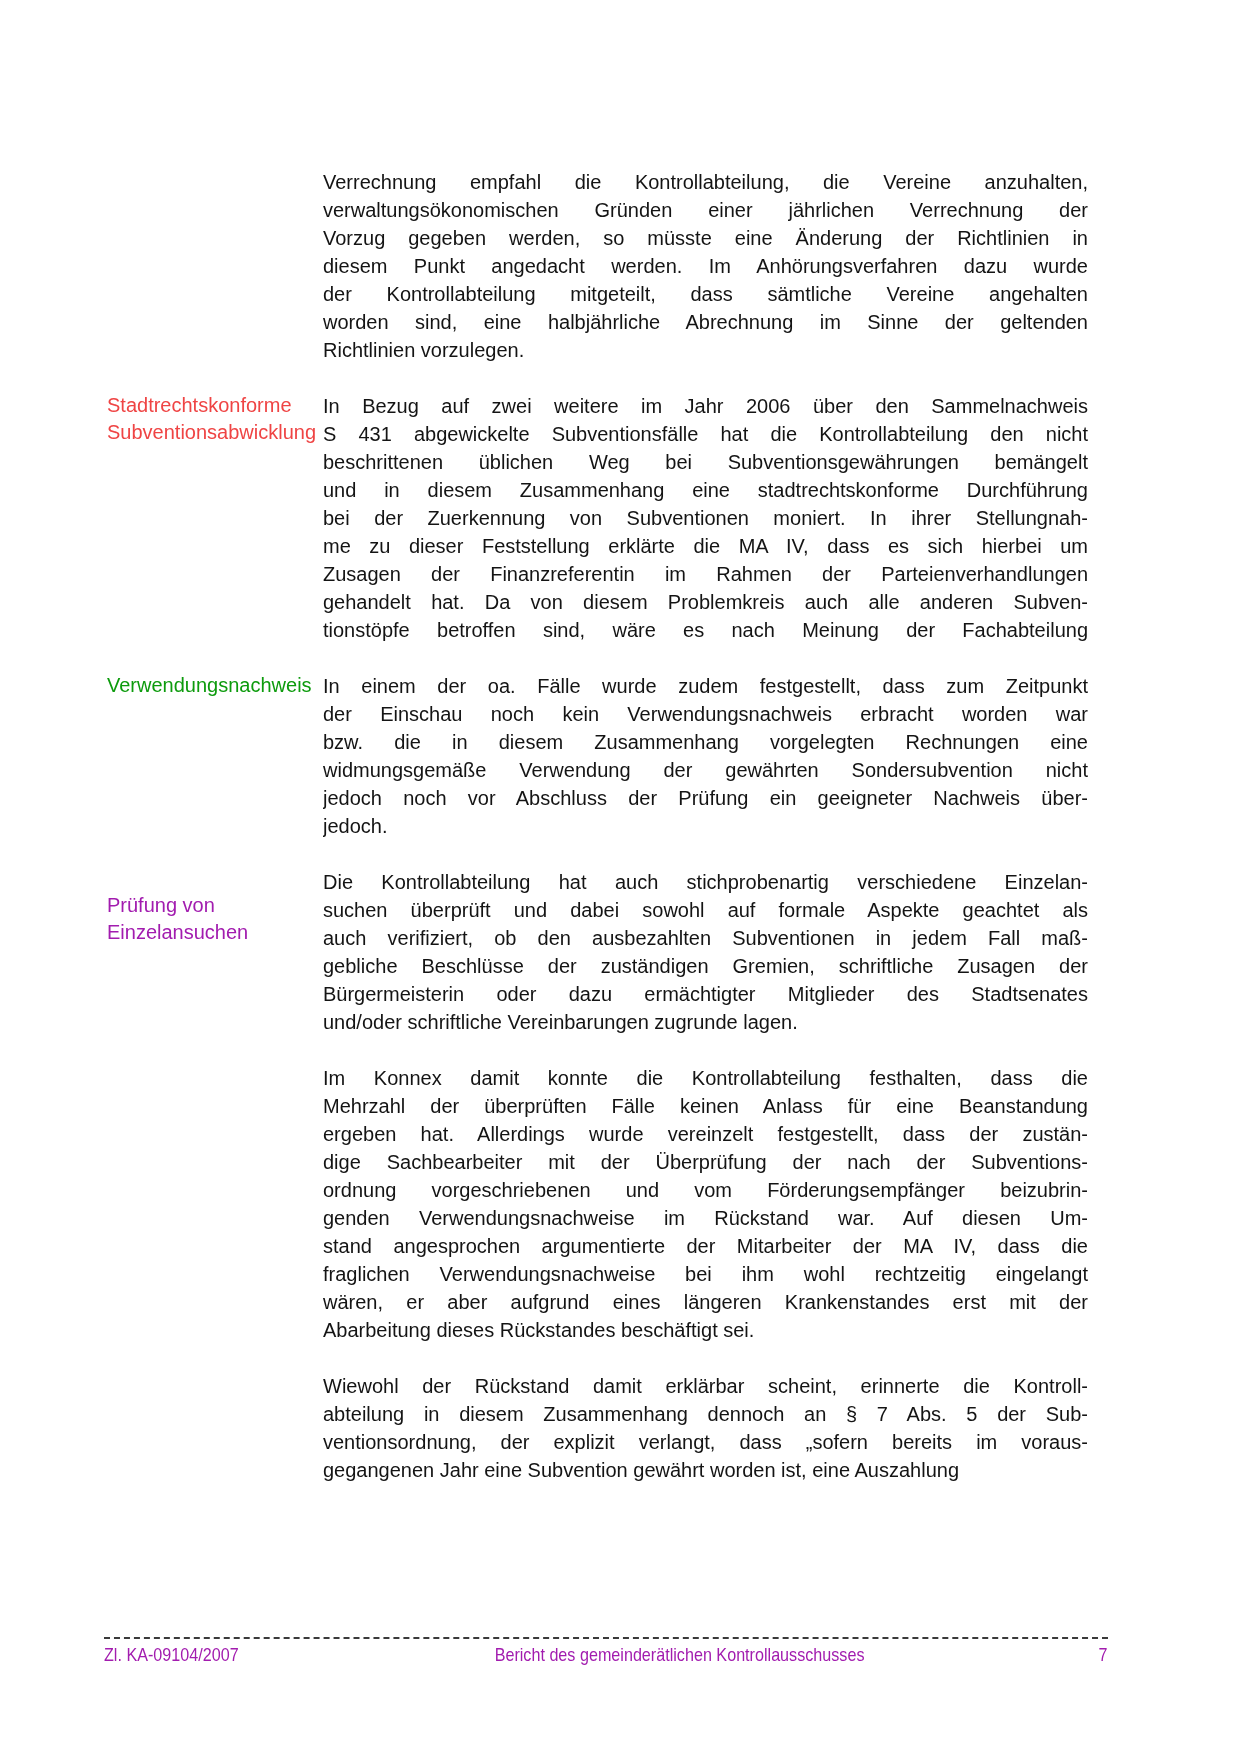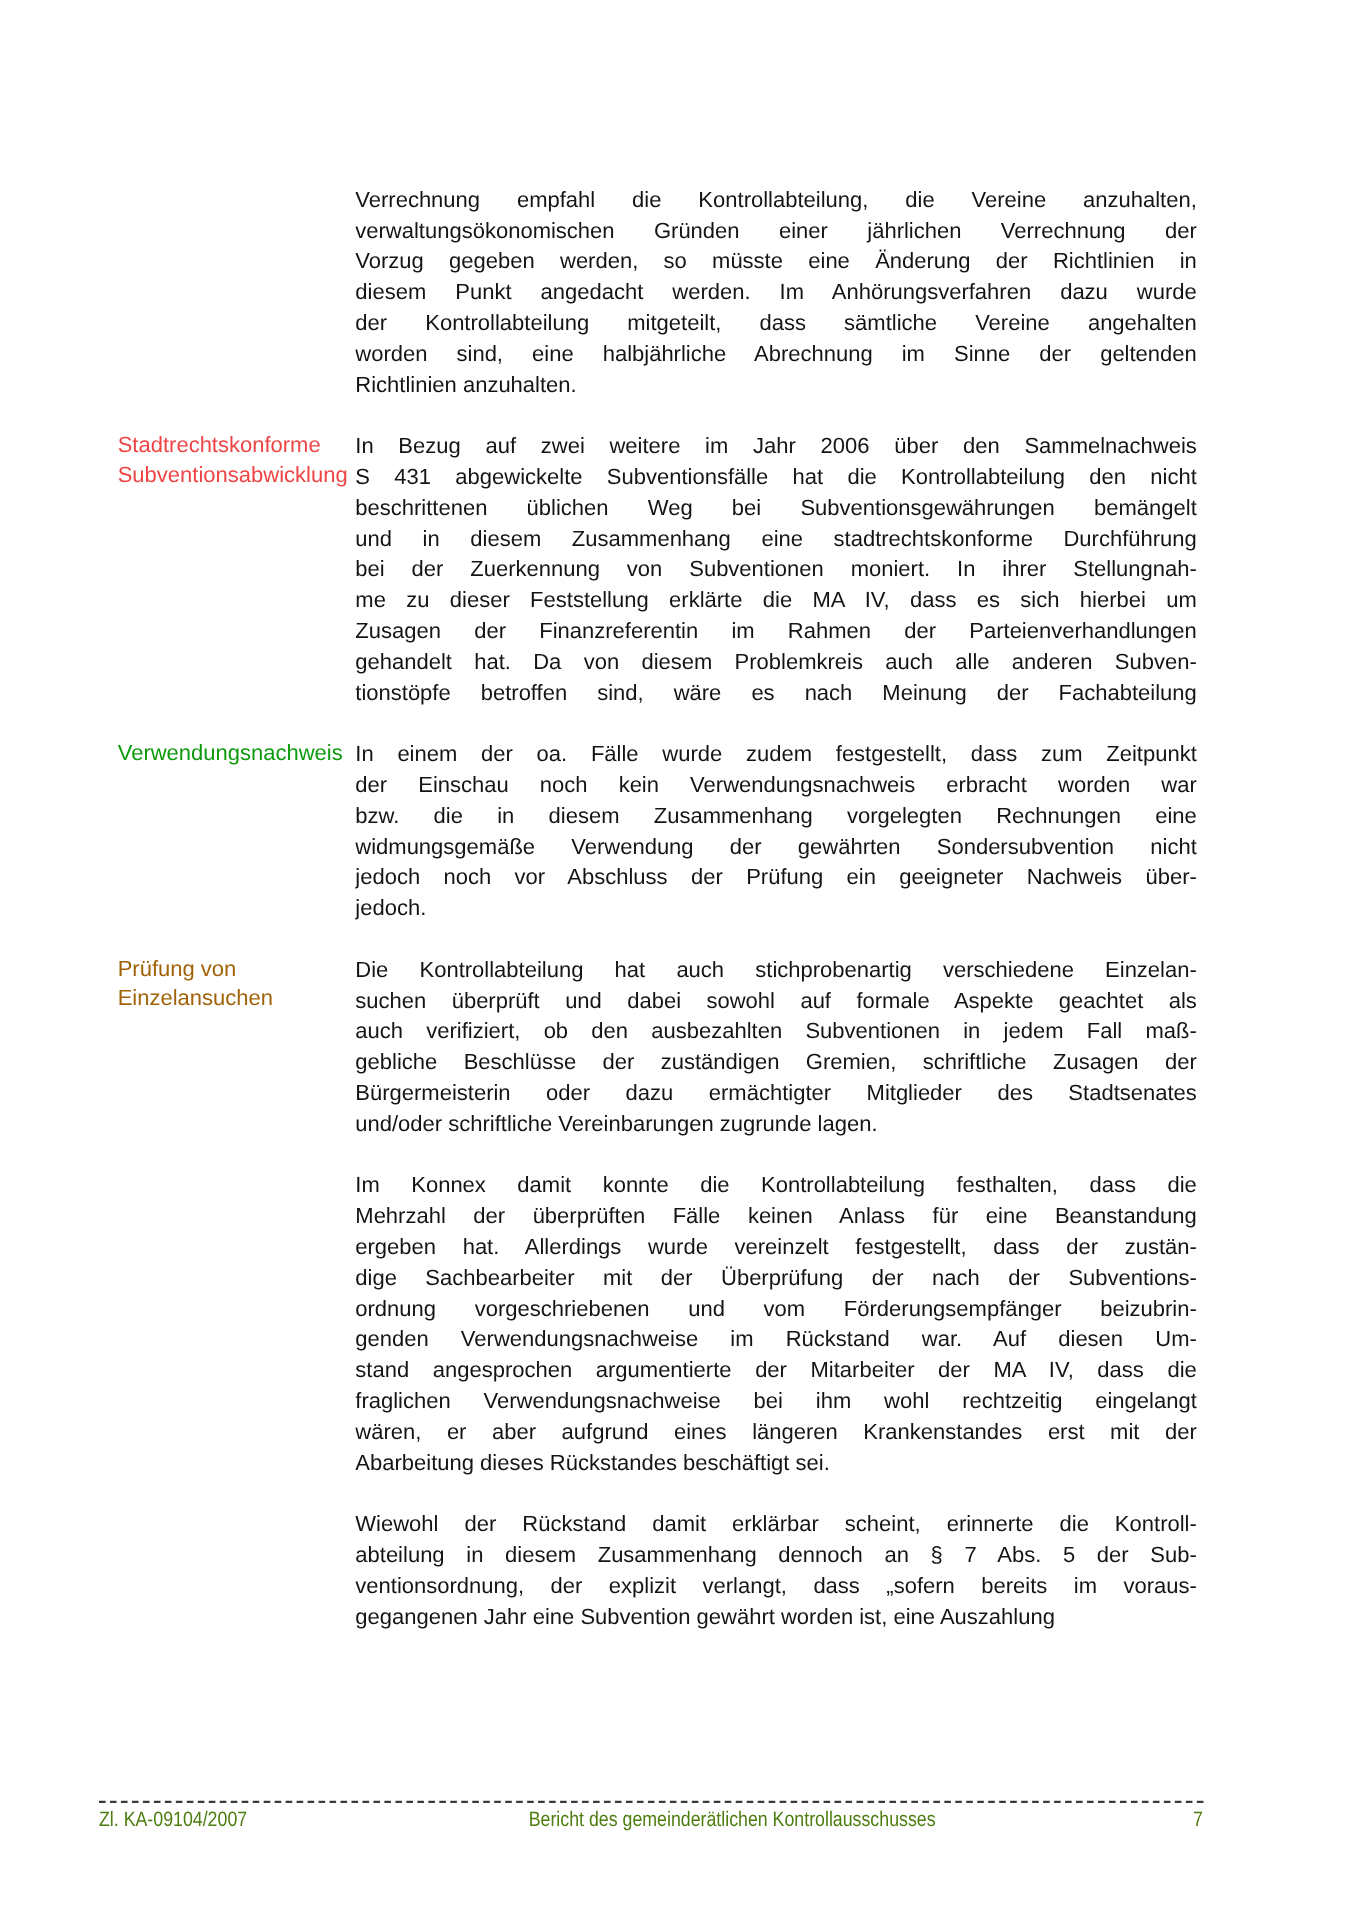--- a/index.html
+++ b/index.html
@@ -52,51 +52,51 @@
     width: 100%;
     height: 0;
   }
   .text-line.last {
     text-align: left;
   }
   .text-line.last::after { content: none; }
 
   .footer {
     position: absolute;
-    left: 90px;
+    left: 104px;
     top: 1637px;
     width: 1004px;
     border-top: 2px dashed #3a3a3a;
     padding-top: 5px;
     display: flex;
     justify-content: space-between;
     align-items: baseline;
     font-size: 19px;
-    color: #4d7c0f;
+    color: #a21caf;
   }
   .footer .left   { transform: scaleX(0.85); transform-origin: left center; white-space: nowrap; }
   .footer .center { transform: scaleX(0.85); transform-origin: center center; white-space: nowrap; }
   .footer .right  { transform: scaleX(0.85); transform-origin: right center; white-space: nowrap; }
 </style>
 </head>
 <body>
 
 <div class="page">
 
   <div class="content" id="content">
       <section class="row">
         <div class="label-col" style="color: rgb(13, 155, 13);"></div>
         <div class="para-col">
           <div class="text-line">Verrechnung empfahl die Kontrollabteilung, die Vereine anzuhalten,</div>
           <div class="text-line">verwaltungsökonomischen Gründen einer jährlichen Verrechnung der</div>
           <div class="text-line">Vorzug gegeben werden, so müsste eine Änderung der Richtlinien in</div>
           <div class="text-line">diesem Punkt angedacht werden. Im Anhörungsverfahren dazu wurde</div>
           <div class="text-line">der Kontrollabteilung mitgeteilt, dass sämtliche Vereine angehalten</div>
           <div class="text-line">worden sind, eine halbjährliche Abrechnung im Sinne der geltenden</div>
-          <div class="text-line last">Richtlinien anzuhalten.</div>
+          <div class="text-line last">Richtlinien vorzulegen.</div>
         </div>
       </section>
       <section class="row">
         <div class="label-col" style="color: #ef4444;">
           <div class="label-line">Stadtrechtskonforme</div>
           <div class="label-line">Subventionsabwicklung</div>
         </div>
         <div class="para-col">
           <div class="text-line">In Bezug auf zwei weitere im Jahr 2006 über den Sammelnachweis</div>
           <div class="text-line">S 431 abgewickelte Subventionsfälle hat die Kontrollabteilung den nicht</div>
@@ -116,21 +116,21 @@
         <div class="para-col">
           <div class="text-line">In einem der oa. Fälle wurde zudem festgestellt, dass zum Zeitpunkt</div>
           <div class="text-line">der Einschau noch kein Verwendungsnachweis erbracht worden war</div>
           <div class="text-line">bzw. die in diesem Zusammenhang vorgelegten Rechnungen eine</div>
           <div class="text-line">widmungsgemäße Verwendung der gewährten Sondersubvention nicht</div>
           <div class="text-line">jedoch noch vor Abschluss der Prüfung ein geeigneter Nachweis über-</div>
           <div class="text-line last">jedoch.</div>
         </div>
       </section>
       <section class="row">
-        <div class="label-col" style="color: #a16207;">
+        <div class="label-col" style="color: #a21caf; margin-top: 24px;">
           <div class="label-line">Prüfung von</div>
           <div class="label-line">Einzelansuchen</div>
         </div>
         <div class="para-col">
           <div class="text-line">Die Kontrollabteilung hat auch stichprobenartig verschiedene Einzelan-</div>
           <div class="text-line">suchen überprüft und dabei sowohl auf formale Aspekte geachtet als</div>
           <div class="text-line">auch verifiziert, ob den ausbezahlten Subventionen in jedem Fall maß-</div>
           <div class="text-line">gebliche Beschlüsse der zuständigen Gremien, schriftliche Zusagen der</div>
           <div class="text-line">Bürgermeisterin oder dazu ermächtigter Mitglieder des Stadtsenates</div>
           <div class="text-line last">und/oder schriftliche Vereinbarungen zugrunde lagen.</div>

